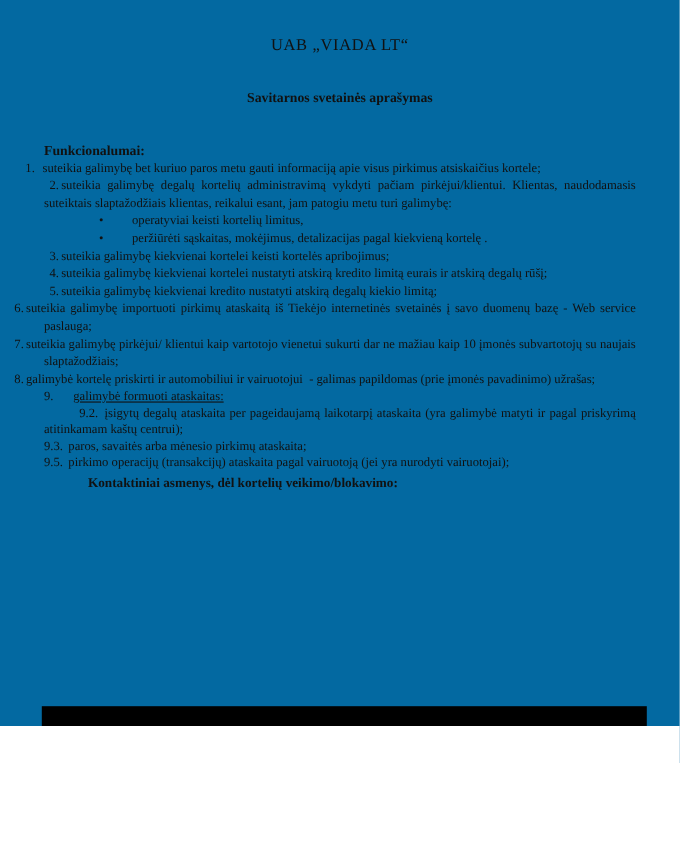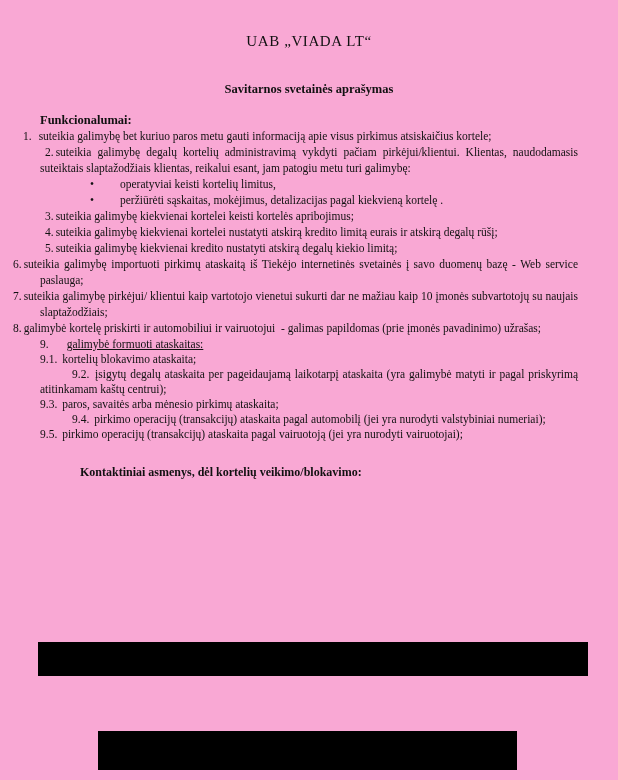--- a/index.html
+++ b/index.html
@@ -1,20 +1,20 @@
 <!DOCTYPE html>
 <html><head>
 <meta charset="utf-8">
 <style>
   html, body { margin: 0; padding: 0; background: #ffffff; }
   .page {
     position: relative;
     width: 618px;
-    height: 780px;
-    background: #f9a8d4;
+    height: 660px;
+    background: #0369a1;
     color: #111111;
     font-family: "Liberation Serif", "DejaVu Serif", serif;
     font-size: 11.5px;
     overflow: hidden;
   }
   .content { padding: 32px 40px 0 40px; }
   .title {
     text-align: center;
     font-size: 15px;
     letter-spacing: 0.6px;
@@ -23,21 +23,21 @@
   .subtitle {
     text-align: center;
     font-size: 12.5px;
     font-weight: bold;
     margin-top: 31px;
     line-height: 16px;
   }
   .heading {
     font-size: 12.5px;
     font-weight: bold;
-    margin-top: 15px;
+    margin-top: 32px;
     line-height: 16px;
   }
   p.item { margin: 0; text-align: justify; line-height: 16px; }
   .num { margin-right: 2px; }
   .item-1 { margin: 18px 0 0 32px; text-indent: -17px; }
   .item-1 .num { margin-right: 7px; }
   .item-2 { margin-top: 14px; text-indent: 5px; }
   .bullet-row { display: flex; margin-left: 50px; line-height: 16px; }
   .bullet-glyph { width: 30px; flex: 0 0 30px; }
   .item-3 { margin-top: 13px; text-indent: 5px; }
@@ -46,21 +46,21 @@
   .item-6 { margin-top: 16px; margin-left: 32px; text-indent: -27px; }
   .item-7 { margin-top: 15px; margin-left: 32px; text-indent: -27px; }
   .item-8 { margin-top: 12px; margin-left: 32px; text-indent: -27px; }
   .item-9 { margin-top: 12px; margin-left: 8px; text-align: left; }
   .u { text-decoration: underline; margin-left: 16px; }
   .subitems { line-height: 15px; }
   p.subitem { margin: 0; line-height: 15px; text-align: justify; }
   .subitem-single { margin-left: 32px; }
   .subitem-multi { text-indent: 32px; }
   .contact {
-    margin: 22px 0 0 40px;
+    margin: 2px 0 0 40px;
     font-weight: bold;
     font-size: 12px;
     line-height: 16px;
   }
   .redaction { position: absolute; background: #000000; }
   .redaction-1 { left: 38px; top: 642px; width: 550px; height: 34px; }
   .redaction-2 { left: 98px; top: 731px; width: 419px; height: 39px; }
   .bottom-text {
     position: absolute;
     left: 40px;
@@ -100,35 +100,27 @@
 
     <p class="item item-6"><span class="num">6.</span><span>suteikia galimybę importuoti pirkimų ataskaitą iš Tiekėjo internetinės svetainės į savo duomenų bazę - Web service paslauga;</span></p>
 
     <p class="item item-7"><span class="num">7.</span><span>suteikia galimybę pirkėjui/ klientui kaip vartotojo vienetui sukurti dar ne mažiau kaip 10 įmonės subvartotojų su naujais slaptažodžiais;</span></p>
 
     <p class="item item-8"><span class="num">8.</span><span>galimybė kortelę priskirti ir automobiliui ir vairuotojui&nbsp; - galimas papildomas (prie įmonės pavadinimo) užrašas;</span></p>
 
     <p class="item item-9"><span class="num">9.</span><span class="u">galimybė formuoti ataskaitas:</span></p>
 
     <div class="subitems">
-      <p class="subitem subitem-single">
-        <span class="num">9.1.</span>
-        <span>kortelių blokavimo ataskaita;</span>
-      </p>
       <p class="subitem subitem-multi">
         <span class="num">9.2.</span>
         <span>įsigytų degalų ataskaita per pageidaujamą laikotarpį ataskaita (yra galimybė matyti ir pagal priskyrimą atitinkamam kaštų centrui);</span>
       </p>
       <p class="subitem subitem-single">
         <span class="num">9.3.</span>
         <span>paros, savaitės arba mėnesio pirkimų ataskaita;</span>
-      </p>
-      <p class="subitem subitem-multi">
-        <span class="num">9.4.</span>
-        <span>pirkimo operacijų (transakcijų) ataskaita pagal automobilį (jei yra nurodyti valstybiniai numeriai);</span>
       </p>
       <p class="subitem subitem-single">
         <span class="num">9.5.</span>
         <span>pirkimo operacijų (transakcijų) ataskaita pagal vairuotoją (jei yra nurodyti vairuotojai);</span>
       </p>
     </div>
 
     <p class="contact">Kontaktiniai asmenys, dėl kortelių veikimo/blokavimo:</p>
   </div>
 

